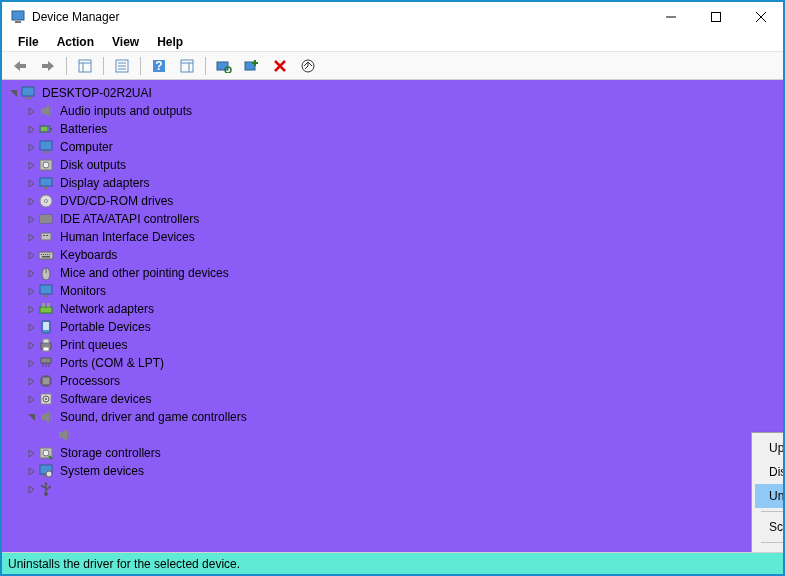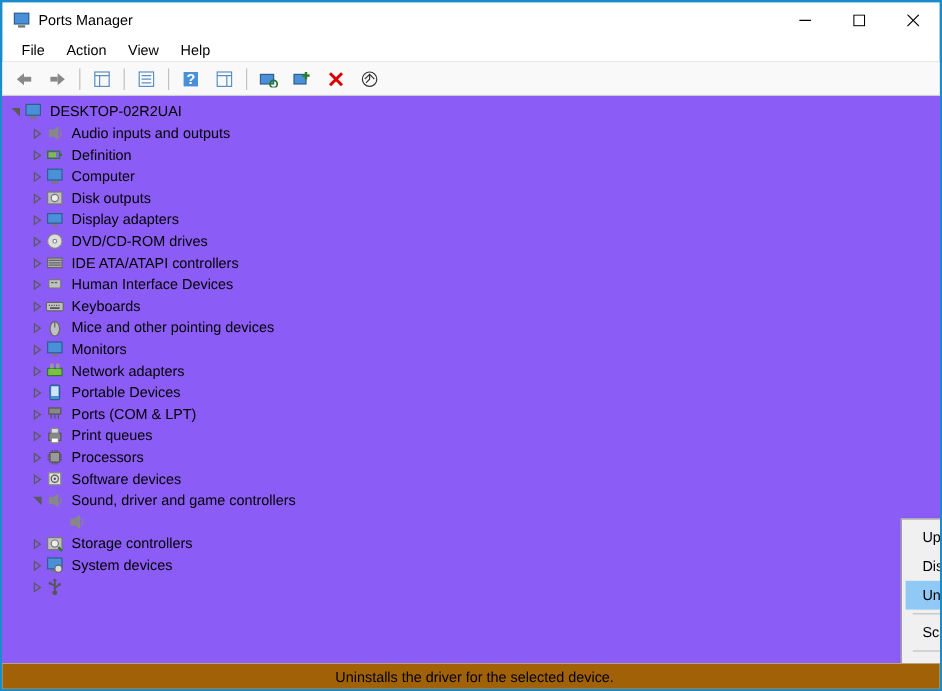--- a/index.html
+++ b/index.html
@@ -4,51 +4,51 @@
 <style>
 * { margin: 0; padding: 0; box-sizing: border-box; font-family: "Segoe UI", Tahoma, sans-serif; font-size: 12px; }
 html, body { width: 785px; height: 576px; overflow: hidden; }
 .window { width: 785px; height: 576px; border: 2px solid #1a8cc9; background: #fff; display: flex; flex-direction: column; }
 .titlebar { height: 30px; display: flex; align-items: center; padding: 0 0 0 8px; }
 .titlebar-icon { width: 16px; height: 16px; margin-right: 6px; display: flex; align-items: center; }
 .titlebar-title { flex: 1; font-size: 12px; }
 .title-controls { display: flex; height: 100%; }
 .tc-btn { width: 45px; display: flex; align-items: center; justify-content: center; cursor: default; }
 .menubar { height: 20px; display: flex; align-items: center; gap: 2px; padding-left: 8px; border-bottom: 1px solid #e5e5e5; }
-.menu-item { padding: 2px 8px; cursor: default; }
+.menu-item { padding: 2px 8px; cursor: default; font-weight: bold; }
 .toolbar { height: 28px; display: flex; align-items: center; padding-left: 6px; gap: 4px; border-bottom: 1px solid #d0d0d0; background: #f9f9f9; }
 .tb-btn { width: 24px; height: 22px; display: flex; align-items: center; justify-content: center; border: 1px solid transparent; cursor: default; }
 .tb-sep { width: 1px; height: 18px; background: #c0c0c0; margin: 0 2px; }
 .tree { flex: 1; overflow: auto; padding: 4px 2px; background: #8b5cf6; position: relative; }
 .node { display: flex; align-items: center; height: 18px; white-space: nowrap; }
 .expander { width: 14px; height: 14px; display: flex; align-items: center; justify-content: center; cursor: default; }
 .expander svg { display: block; }
 .ni { width: 16px; height: 16px; margin-right: 4px; display: flex; align-items: center; justify-content: center; }
 .node-label { padding: 0 2px; }
 .node.selected .node-label { background: #cce8ff; border: 1px dotted #7da2ce; padding: 0 1px; }
-.statusbar { height: 22px; border-top: 1px solid #d0d0d0; display: flex; align-items: center; padding-left: 6px; font-size: 12px; background: #a16207; justify-content: center; }
+.statusbar { height: 22px; border-top: 1px solid #d0d0d0; display: flex; align-items: center; padding-left: 6px; font-size: 12px; background: #5eead4; }
 .contextmenu { position: absolute; background: #f0f0f0; border: 1px solid #a0a0a0; box-shadow: 2px 2px 4px rgba(0,0,0,.25); width: 220px; padding: 3px; z-index: 50; }
 .cm-item { padding: 5px 14px; cursor: default; text-align: left; }
 .cm-item.hover { background: #90c8f6; }
 .cm-sep { height: 1px; background: #c0c0c0; margin: 3px 6px; }
 .cm-item.bold { font-weight: bold; }
 .indent { display: inline-block; }
 </style>
 </head>
 <body>
 
 <div class="window">
   <div class="titlebar">
     <span class="titlebar-icon">
       <svg width="16" height="16" viewBox="0 0 16 16">
           <rect x="2" y="2" width="12" height="9" fill="#4a90d9" stroke="#2c5f8d"></rect>
           <rect x="5" y="12" width="6" height="2" fill="#777"></rect>
         </svg>
     </span>
-    <span class="titlebar-title">Ports Manager</span>
+    <span class="titlebar-title">Device Manager</span>
     <div class="title-controls">
       <div class="tc-btn">
           <svg width="10" height="10">
             <line x1="0" y1="5" x2="10" y2="5" stroke="#000" stroke-width="1"></line>
           </svg>
         </div>
       <div class="tc-btn">
           <svg width="10" height="10">
             <rect x="0.5" y="0.5" width="9" height="9" fill="none" stroke="#000" stroke-width="1"></rect>
           </svg>
@@ -181,21 +181,21 @@
             <path d="M2 1 L7 4.5 L2 8 Z" fill="none" stroke="#595959"></path>
           </svg>
         </span>
         <span class="ni">
           <svg width="16" height="16" viewBox="0 0 16 16">
             <rect x="2" y="5" width="10" height="6" fill="none" stroke="#2a7a2a"></rect>
             <rect x="12" y="7" width="2" height="2" fill="#2a7a2a"></rect>
             <rect x="3" y="6" width="6" height="4" fill="#7bc043"></rect>
           </svg>
         </span>
-        <span class="node-label">Definition</span>
+        <span class="node-label">Batteries</span>
       </div>
       <div class="node">
         <span class="indent" style="width:20px"></span>
         <span class="expander">
           <svg width="9" height="9">
             <path d="M2 1 L7 4.5 L2 8 Z" fill="none" stroke="#595959"></path>
           </svg>
         </span>
         <span class="ni">
           <svg width="16" height="16" viewBox="0 0 16 16">
@@ -366,43 +366,43 @@
       </div>
       <div class="node">
         <span class="indent" style="width:20px"></span>
         <span class="expander">
           <svg width="9" height="9">
             <path d="M2 1 L7 4.5 L2 8 Z" fill="none" stroke="#595959"></path>
           </svg>
         </span>
         <span class="ni">
           <svg width="16" height="16" viewBox="0 0 16 16">
+            <rect x="3" y="6" width="10" height="6" fill="#888" stroke="#555"></rect>
+            <rect x="5" y="2" width="6" height="4" fill="#ddd" stroke="#888"></rect>
+            <rect x="5" y="10" width="6" height="4" fill="#fff" stroke="#888"></rect>
+          </svg>
+        </span>
+        <span class="node-label">Print queues</span>
+      </div>
+      <div class="node">
+        <span class="indent" style="width:20px"></span>
+        <span class="expander">
+          <svg width="9" height="9">
+            <path d="M2 1 L7 4.5 L2 8 Z" fill="none" stroke="#595959"></path>
+          </svg>
+        </span>
+        <span class="ni">
+          <svg width="16" height="16" viewBox="0 0 16 16">
             <rect x="3" y="3" width="10" height="5" fill="#888" stroke="#555"></rect>
             <line x1="5" y1="8" x2="5" y2="12" stroke="#555"></line>
             <line x1="8" y1="8" x2="8" y2="12" stroke="#555"></line>
             <line x1="11" y1="8" x2="11" y2="12" stroke="#555"></line>
           </svg>
         </span>
         <span class="node-label">Ports (COM &amp; LPT)</span>
-      </div>
-      <div class="node">
-        <span class="indent" style="width:20px"></span>
-        <span class="expander">
-          <svg width="9" height="9">
-            <path d="M2 1 L7 4.5 L2 8 Z" fill="none" stroke="#595959"></path>
-          </svg>
-        </span>
-        <span class="ni">
-          <svg width="16" height="16" viewBox="0 0 16 16">
-            <rect x="3" y="6" width="10" height="6" fill="#888" stroke="#555"></rect>
-            <rect x="5" y="2" width="6" height="4" fill="#ddd" stroke="#888"></rect>
-            <rect x="5" y="10" width="6" height="4" fill="#fff" stroke="#888"></rect>
-          </svg>
-        </span>
-        <span class="node-label">Print queues</span>
       </div>
       <div class="node">
         <span class="indent" style="width:20px"></span>
         <span class="expander">
           <svg width="9" height="9">
             <path d="M2 1 L7 4.5 L2 8 Z" fill="none" stroke="#595959"></path>
           </svg>
         </span>
         <span class="ni">
           <svg width="16" height="16" viewBox="0 0 16 16">

